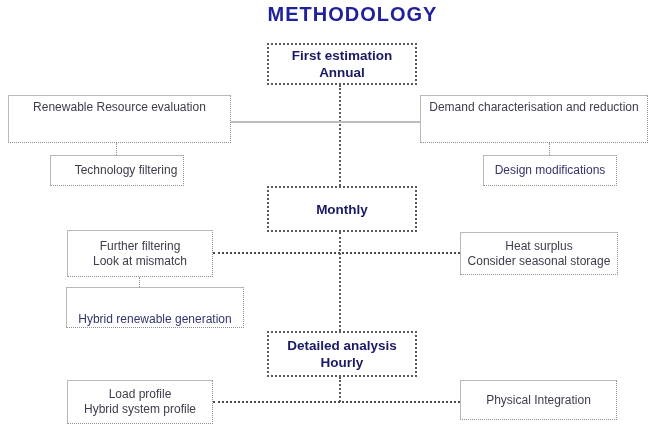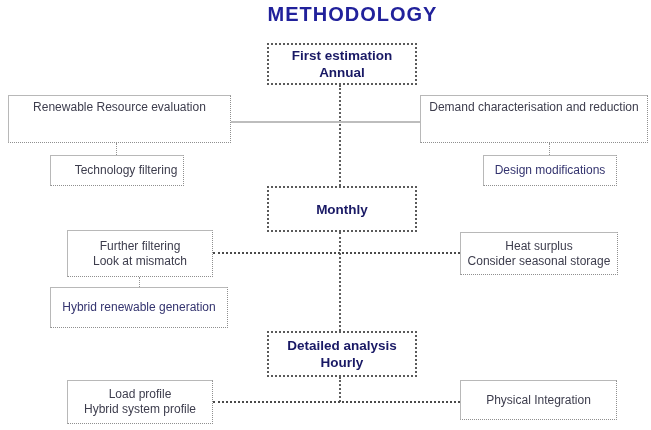--- a/index.html
+++ b/index.html
@@ -91,21 +91,21 @@
   <div class="pbox" style="left:67px;top:230px;width:146px;height:47px;">
     <span>Further filtering</span>
     <span>Look at mismatch</span>
   </div>
 
   <div class="pbox" style="left:460px;top:232px;width:158px;height:43px;">
     <span>Heat surplus</span>
     <span>Consider seasonal storage</span>
   </div>
 
-  <div class="pbox accent" style="left:50px;top:287px;width:178px;height:41px;">
+  <div class="pbox accent" style="left:66px;top:287px;width:178px;height:41px;justify-content:flex-end;">
     <span>Hybrid renewable generation</span>
   </div>
 
   <div class="pbox" style="left:67px;top:380px;width:146px;height:44px;">
     <span>Load profile</span>
     <span>Hybrid system profile</span>
   </div>
 
   <div class="pbox" style="left:460px;top:380px;width:157px;height:40px;">
     <span>Physical Integration</span>

